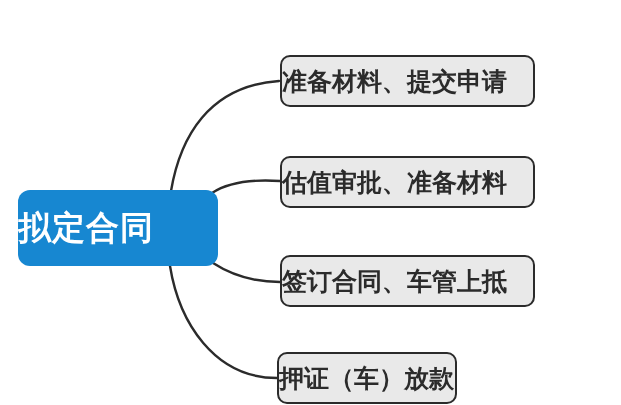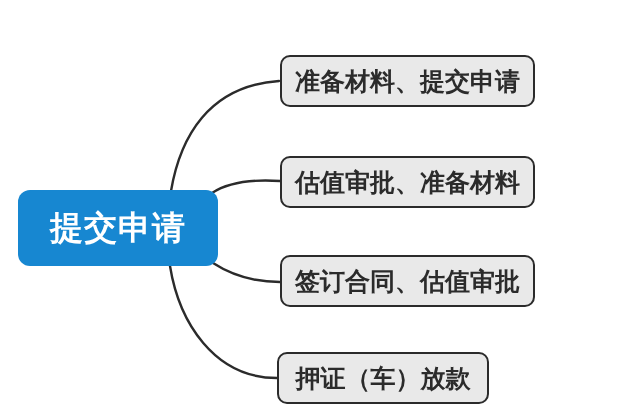--- a/index.html
+++ b/index.html
@@ -26,21 +26,21 @@
   .connectors path {
     fill: none;
     stroke: var(--connector, #2b2b2b);
     stroke-width: 2.4;
     stroke-linecap: round;
   }
   .node {
     position: absolute;
     display: flex;
     align-items: center;
-    justify-content: center;
+    justify-content: flex-start;
     box-sizing: border-box;
     z-index: 2;
     white-space: nowrap;
   }
   .root-node {
     left: 18px;
     top: 190px;
     width: 200px;
     height: 76px;
     background: var(--root-bg, #1787d1);
@@ -54,47 +54,47 @@
     background: var(--node-bg, #e9e9e9);
     border: 2.5px solid var(--node-border, #2b2b2b);
     color: var(--node-text, #2b2b2b);
     border-radius: 10px;
     font-size: 25px;
     font-weight: bold;
   }
   .child-1 { left: 280px; top: 55px;  width: 255px; height: 52px; }
   .child-2 { left: 280px; top: 156px; width: 255px; height: 52px; }
   .child-3 { left: 280px; top: 255px; width: 255px; height: 52px; }
-  .child-4 { left: 277px; top: 352px; width: 212px; height: 52px; }
+  .child-4 { left: 277px; top: 352px; width: 180px; height: 52px; }
 </style>
 </head>
 <body>
 
 <div class="canvas">
 
   <svg class="connectors" viewBox="0 0 621 405" xmlns="http://www.w3.org/2000/svg">
     <path d="M 171 191 C 180 138, 208 86, 279 81"></path>
     <path d="M 212 193 C 227 183, 250 179, 280 181"></path>
     <path d="M 213 263 C 230 274, 252 282, 280 282"></path>
     <path d="M 170 266 C 179 322, 214 378, 277 378"></path>
   </svg>
 
   <div class="node root-node">
-    <span>提交申请</span>
+    <span>拟定合同</span>
   </div>
 
   <div class="node child-node child-1">
     <span>准备材料、提交申请</span>
   </div>
 
   <div class="node child-node child-2">
     <span>估值审批、准备材料</span>
   </div>
 
   <div class="node child-node child-3">
-    <span>签订合同、估值审批</span>
+    <span>签订合同、车管上抵</span>
   </div>
 
   <div class="node child-node child-4">
     <span>押证（车）放款</span>
   </div>
 
 </div>
 
 </body></html>

